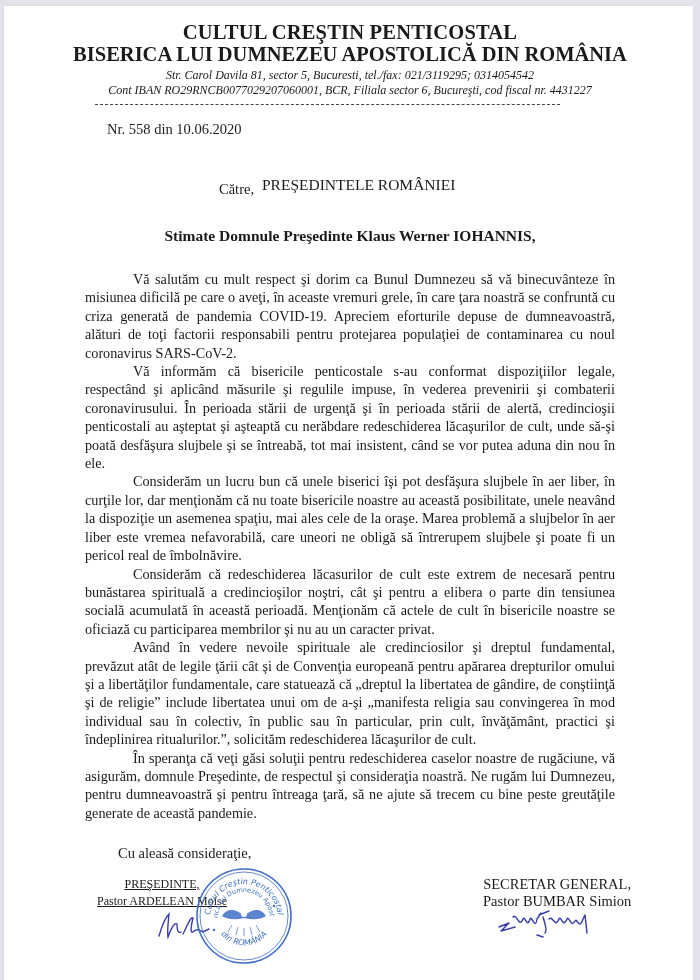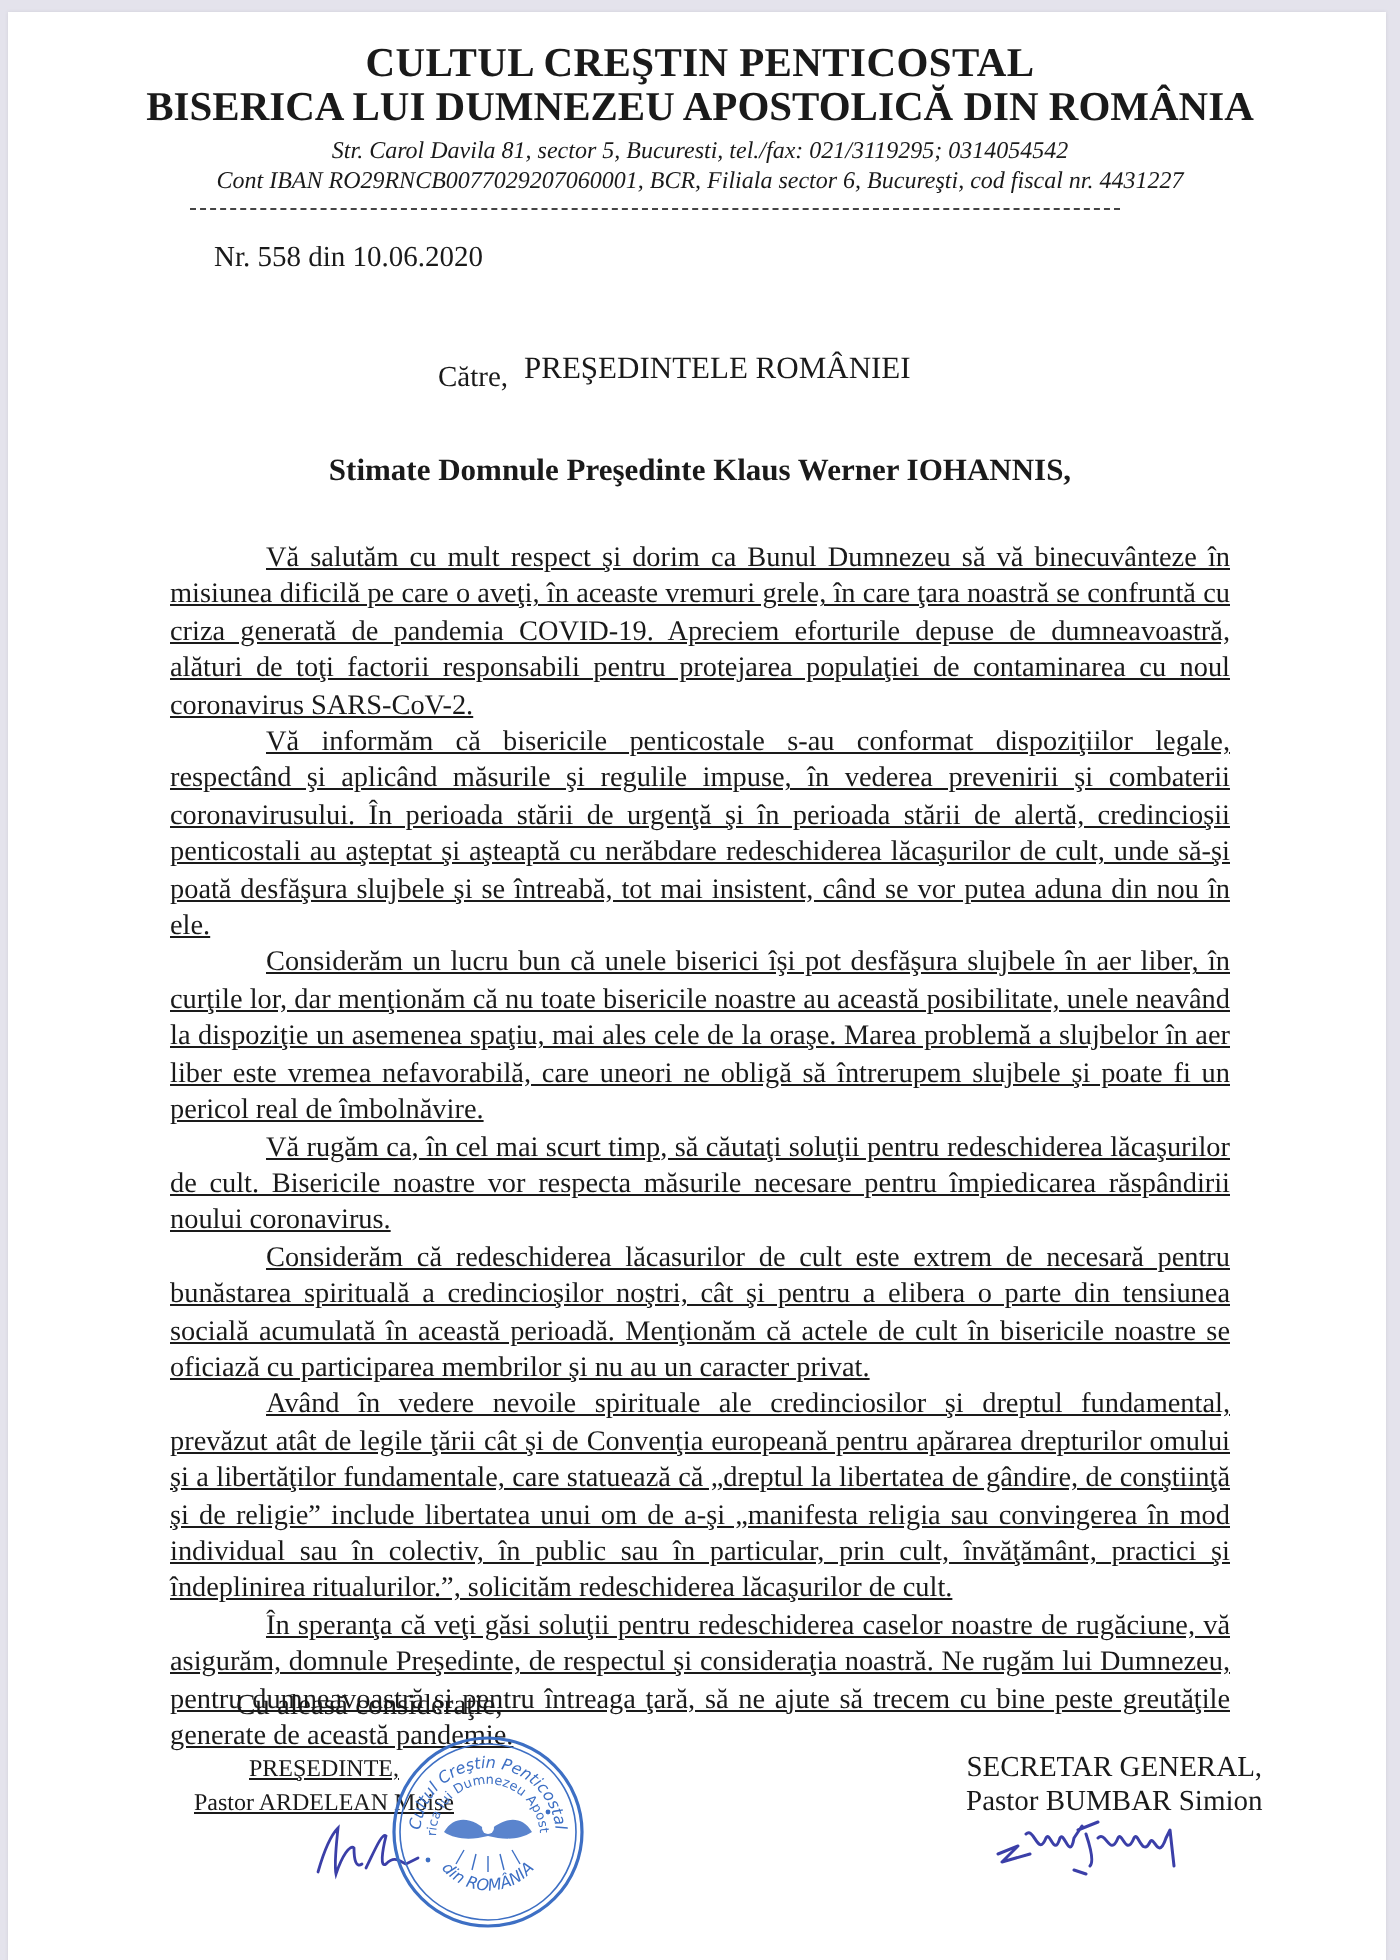--- a/index.html
+++ b/index.html
@@ -28,21 +28,21 @@
       border-top: 1px dashed #444;
     }
     .nr { position: absolute; left: 107px; top: 121px; font-size: 14.5px; }
     .catre { position: absolute; left: 219px; top: 149px; font-size: 14.5px; margin-top: 32px; }
     .recipient { position: absolute; left: 262px; top: 176px; font-size: 15.5px; font-weight: normal; }
     .salutation { position: absolute; left: 0; width: 700px; top: 227px; text-align: center; font-size: 15.5px; font-weight: bold; }
     .body-text {
       position: absolute; left: 85px; top: 270px; width: 530px;
       font-size: 14.2px; line-height: 18.4px; text-align: justify;
     }
-    .body-text p { margin: 0 0 0 0; text-indent: 48px; text-decoration: underline; }
+    .body-text p { margin: 0 0 0 0; text-indent: 48px; }
     .closing { position: absolute; left: 118px; top: 845px; font-size: 14.5px; }
     .sig-left { position: absolute; left: 97px; top: 876px; font-size: 12px; line-height: 17px; text-align: center; text-decoration: underline; }
     .sig-right { position: absolute; left: 455px; top: 876px; font-size: 14.5px; line-height: 17px; text-align: center; margin-left: 28px; }
     .stamp { position: absolute; left: 194px; top: 866px; width: 100px; height: 100px; }
     .signature-left { position: absolute; left: 155px; top: 910px; width: 55px; height: 30px; }
     .signature-right { position: absolute; left: 497px; top: 905px; width: 95px; height: 35px; }
   </style>
 </head>
 <body>
 
@@ -59,21 +59,20 @@
 
 <div class="nr">Nr. 558 din 10.06.2020</div>
 <div class="catre">Către,</div>
 <div class="recipient">PREŞEDINTELE ROMÂNIEI</div>
 <div class="salutation">Stimate Domnule Preşedinte Klaus Werner IOHANNIS,</div>
 
 <div class="body-text">
   <p>Vă salutăm cu mult respect şi dorim ca Bunul Dumnezeu să vă binecuvânteze în misiunea dificilă pe care o aveţi, în aceaste vremuri grele, în care ţara noastră se confruntă cu criza generată de pandemia COVID-19. Apreciem eforturile depuse de dumneavoastră, alături de toţi factorii responsabili pentru protejarea populaţiei de contaminarea cu noul coronavirus SARS-CoV-2.</p>
   <p>Vă informăm că bisericile penticostale s-au conformat dispoziţiilor legale, respectând şi aplicând măsurile şi regulile impuse, în vederea prevenirii şi combaterii coronavirusului. În perioada stării de urgenţă şi în perioada stării de alertă, credincioşii penticostali au aşteptat şi aşteaptă cu nerăbdare redeschiderea lăcaşurilor de cult, unde să-şi poată desfăşura slujbele şi se întreabă, tot mai insistent, când se vor putea aduna din nou în ele.</p>
   <p>Considerăm un lucru bun că unele biserici îşi pot desfăşura slujbele în aer liber, în curţile lor, dar menţionăm că nu toate bisericile noastre au această posibilitate, unele neavând la dispoziţie un asemenea spaţiu, mai ales cele de la oraşe. Marea problemă a slujbelor în aer liber este vremea nefavorabilă, care uneori ne obligă să întrerupem slujbele şi poate fi un pericol real de îmbolnăvire.</p>
-  <p>Vă rugăm ca, în cel mai scurt timp, să căutaţi soluţii pentru redeschiderea lăcaşurilor de cult. Bisericile noastre vor respecta măsurile necesare pentru împiedicarea răspândirii noului coronavirus.</p>
   <p>Considerăm că redeschiderea lăcasurilor de cult este extrem de necesară pentru bunăstarea spirituală a credincioşilor noştri, cât şi pentru a elibera o parte din tensiunea socială acumulată în această perioadă. Menţionăm că actele de cult în bisericile noastre se oficiază cu participarea membrilor şi nu au un caracter privat.</p>
   <p>Având în vedere nevoile spirituale ale credinciosilor şi dreptul fundamental, prevăzut atât de legile ţării cât şi de Convenţia europeană pentru apărarea drepturilor omului şi a libertăţilor fundamentale, care statuează că „dreptul la libertatea de gândire, de conştiinţă şi de religie” include libertatea unui om de a-şi „manifesta religia sau convingerea în mod individual sau în colectiv, în public sau în particular, prin cult, învăţământ, practici şi îndeplinirea ritualurilor.”, solicităm redeschiderea lăcaşurilor de cult.</p>
   <p>În speranţa că veţi găsi soluţii pentru redeschiderea caselor noastre de rugăciune, vă asigurăm, domnule Preşedinte, de respectul şi consideraţia noastră. Ne rugăm lui Dumnezeu, pentru dumneavoastră şi pentru întreaga ţară, să ne ajute să trecem cu bine peste greutăţile generate de această pandemie.</p>
 </div>
 
 <div class="closing">Cu aleasă consideraţie,</div>
 
 <div class="sig-left">
   <div>PREŞEDINTE,</div>
   <div>Pastor ARDELEAN Moise</div>

